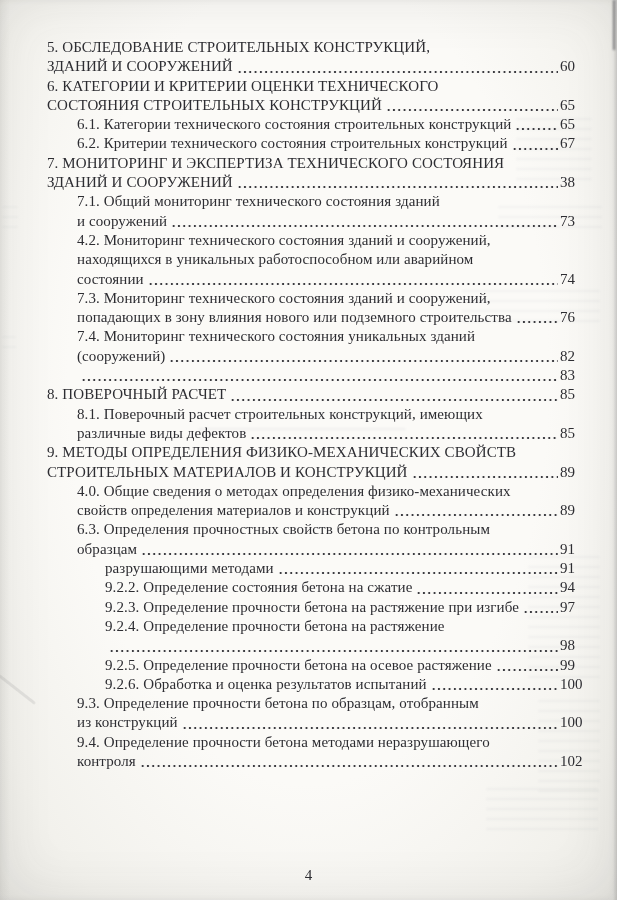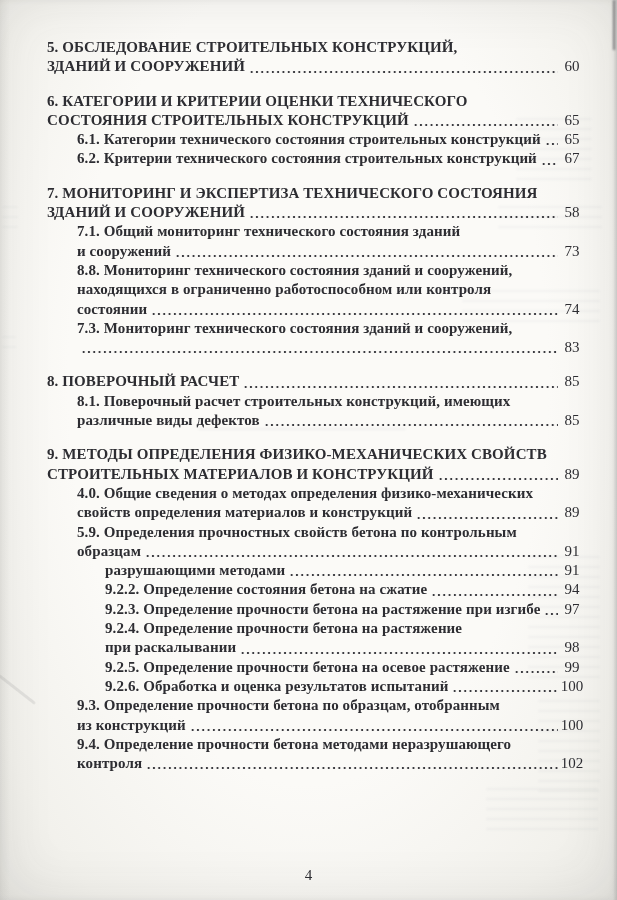--- a/index.html
+++ b/index.html
@@ -44,42 +44,42 @@
   .g9 { left: 2px; top: 206px; width: 16px; height: 22px; opacity: 0.08; }
   .g10{ left: 2px; top: 336px; width: 14px; height: 18px; opacity: 0.08; }
 
   
   .toc {
     position: absolute;
     left: 47px; right: 33px; top: 38px;
     font-size: 15px;
   }
   .entry { margin: 0; }
-  .entry.gap { margin-top: 15px; }
+  .entry.gap { }
   .lvl0 { padding-left: 0; }
   .lvl1 { padding-left: 30px; }
   .lvl2 { padding-left: 58px; }
   .line {
     display: flex;
     align-items: baseline;
     line-height: 19.3px;
     white-space: pre;
   }
-  .txt { flex: 0 0 auto; white-space: pre; letter-spacing: 0.1px; font-weight: bold; }
+  .txt { flex: 0 0 auto; white-space: pre; letter-spacing: 0.1px; }
   .leader {
     flex: 1 1 auto;
     min-width: 8px;
     align-self: stretch;
     margin: 0 2px 0 4px;
     background-image: radial-gradient(circle, #3b3b40 1.02px, rgba(0,0,0,0) 1.45px);
     background-size: 5.3px 4px;
     background-repeat: repeat-x;
     background-position: left bottom 3px;
   }
-  .pg { flex: 0 0 auto; min-width: 24px; text-align: center; }
+  .pg { flex: 0 0 auto; min-width: 24px; text-align: left; }
 
   .page-num {
     position: absolute;
     left: 0; width: 100%;
     bottom: 16px;
     text-align: center;
     font-size: 15px;
     color: #2d2d32;
   }
 </style>
@@ -112,68 +112,73 @@
         <div class="line"><span class="txt">СОСТОЯНИЯ СТРОИТЕЛЬНЫХ КОНСТРУКЦИЙ</span><span class="leader"></span><span class="pg">65</span></div>
       </div>
       <div class="entry lvl1">
         <div class="line"><span class="txt">6.1. Категории технического состояния строительных конструкций</span><span class="leader"></span><span class="pg">65</span></div>
       </div>
       <div class="entry lvl1">
         <div class="line"><span class="txt">6.2. Критерии технического состояния строительных конструкций</span><span class="leader"></span><span class="pg">67</span></div>
       </div>
       <div class="entry lvl0 gap">
         <div class="line"><span class="txt">7. МОНИТОРИНГ И ЭКСПЕРТИЗА ТЕХНИЧЕСКОГО СОСТОЯНИЯ</span></div>
-        <div class="line"><span class="txt">ЗДАНИЙ И СООРУЖЕНИЙ</span><span class="leader"></span><span class="pg">58</span></div>
+        <div class="line"><span class="txt">ЗДАНИЙ И СООРУЖЕНИЙ</span><span class="leader"></span><span class="pg">38</span></div>
       </div>
       <div class="entry lvl1">
         <div class="line"><span class="txt">7.1. Общий мониторинг технического состояния зданий</span></div>
         <div class="line"><span class="txt">и сооружений</span><span class="leader"></span><span class="pg">73</span></div>
       </div>
       <div class="entry lvl1">
-        <div class="line"><span class="txt">8.8. Мониторинг технического состояния зданий и сооружений,</span></div>
-        <div class="line"><span class="txt">находящихся в ограниченно работоспособном или контроля</span></div>
+        <div class="line"><span class="txt">4.2. Мониторинг технического состояния зданий и сооружений,</span></div>
+        <div class="line"><span class="txt">находящихся в уникальных работоспособном или аварийном</span></div>
         <div class="line"><span class="txt">состоянии</span><span class="leader"></span><span class="pg">74</span></div>
       </div>
       <div class="entry lvl1">
         <div class="line"><span class="txt">7.3. Мониторинг технического состояния зданий и сооружений,</span></div>
+        <div class="line"><span class="txt">попадающих в зону влияния нового или подземного строительства</span><span class="leader"></span><span class="pg">76</span></div>
+      </div>
+      <div class="entry lvl1">
+        <div class="line"><span class="txt">7.4. Мониторинг технического состояния уникальных зданий</span></div>
+        <div class="line"><span class="txt">(сооружений)</span><span class="leader"></span><span class="pg">82</span></div>
       </div>
       <div class="entry lvl1">
         <div class="line"><span class="leader"></span><span class="pg">83</span></div>
       </div>
       <div class="entry lvl0 gap">
         <div class="line"><span class="txt">8. ПОВЕРОЧНЫЙ РАСЧЕТ</span><span class="leader"></span><span class="pg">85</span></div>
       </div>
       <div class="entry lvl1">
         <div class="line"><span class="txt">8.1. Поверочный расчет строительных конструкций, имеющих</span></div>
         <div class="line"><span class="txt">различные виды дефектов</span><span class="leader"></span><span class="pg">85</span></div>
       </div>
       <div class="entry lvl0 gap">
         <div class="line"><span class="txt">9. МЕТОДЫ ОПРЕДЕЛЕНИЯ ФИЗИКО-МЕХАНИЧЕСКИХ СВОЙСТВ</span></div>
         <div class="line"><span class="txt">СТРОИТЕЛЬНЫХ МАТЕРИАЛОВ И КОНСТРУКЦИЙ</span><span class="leader"></span><span class="pg">89</span></div>
       </div>
       <div class="entry lvl1">
         <div class="line"><span class="txt">4.0. Общие сведения о методах определения физико-механических</span></div>
         <div class="line"><span class="txt">свойств определения материалов и конструкций</span><span class="leader"></span><span class="pg">89</span></div>
       </div>
       <div class="entry lvl1">
-        <div class="line"><span class="txt">5.9. Определения прочностных свойств бетона по контрольным</span></div>
+        <div class="line"><span class="txt">6.3. Определения прочностных свойств бетона по контрольным</span></div>
         <div class="line"><span class="txt">образцам</span><span class="leader"></span><span class="pg">91</span></div>
       </div>
       <div class="entry lvl2">
         <div class="line"><span class="txt">разрушающими методами</span><span class="leader"></span><span class="pg">91</span></div>
       </div>
       <div class="entry lvl2">
         <div class="line"><span class="txt">9.2.2. Определение состояния бетона на сжатие</span><span class="leader"></span><span class="pg">94</span></div>
       </div>
       <div class="entry lvl2">
         <div class="line"><span class="txt">9.2.3. Определение прочности бетона на растяжение при изгибе</span><span class="leader"></span><span class="pg">97</span></div>
       </div>
       <div class="entry lvl2">
         <div class="line"><span class="txt">9.2.4. Определение прочности бетона на растяжение</span></div>
-        <div class="line"><span class="txt">при раскалывании</span><span class="leader"></span><span class="pg">98</span></div>
+        <div class="line"><span class="leader"></span><span class="pg">98</span></div>
       </div>
       <div class="entry lvl2">
         <div class="line"><span class="txt">9.2.5. Определение прочности бетона на осевое растяжение</span><span class="leader"></span><span class="pg">99</span></div>
       </div>
       <div class="entry lvl2">
         <div class="line"><span class="txt">9.2.6. Обработка и оценка результатов испытаний</span><span class="leader"></span><span class="pg">100</span></div>
       </div>
       <div class="entry lvl1">
         <div class="line"><span class="txt">9.3. Определение прочности бетона по образцам, отобранным</span></div>
         <div class="line"><span class="txt">из конструкций</span><span class="leader"></span><span class="pg">100</span></div>

